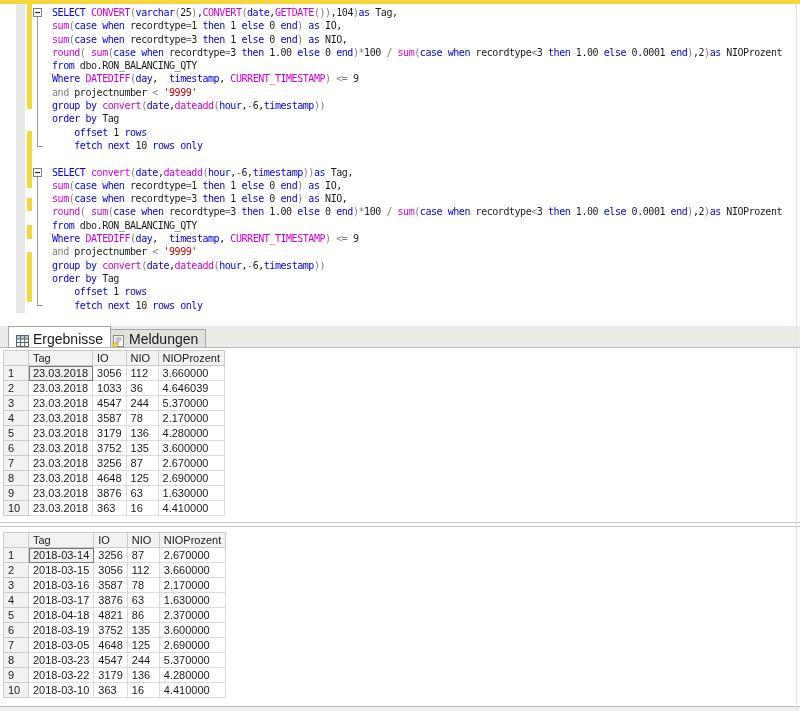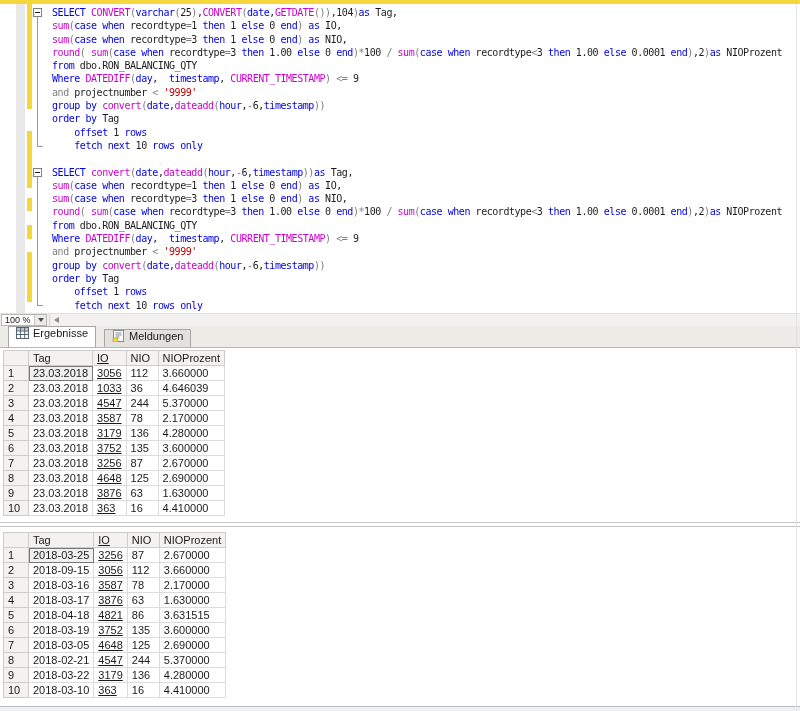--- a/index.html
+++ b/index.html
@@ -28,43 +28,43 @@
   .zoom-combo{position:absolute;left:1px;top:0;height:12px;width:46px;background:#fdfdfd;border:1px solid #b9b7b2;
               box-sizing:border-box;display:flex;align-items:center;font-size:9px;color:#1a1a1a;}
   .zoom-val{flex:1;padding-left:3px;}
   .zoom-arrow{width:11px;height:100%;border-left:1px solid #c9c7c2;background:#ecebe8;display:flex;align-items:center;justify-content:center;}
   .tri-down{width:0;height:0;border-left:3px solid transparent;border-right:3px solid transparent;border-top:4px solid #4d4d4d;}
   #h-scrollbar{position:absolute;left:49px;top:0;width:751px;height:13px;background:#f2f1ef;border-left:1px solid #d8d6d2;box-sizing:border-box;}
   .tri-left{position:absolute;left:4px;top:3px;width:0;height:0;border-top:3.5px solid transparent;border-bottom:3.5px solid transparent;border-right:5px solid #8f8d89;}
 
   
   #tab-bar{position:absolute;left:0;top:326px;width:800px;height:22px;background:#ecebe8;border-bottom:1px solid #b9b7b2;box-sizing:border-box;}
-  .tab{position:absolute;bottom:0;height:18px;display:flex;align-items:flex-start;gap:4px;padding:0 7px;
-       font-size:11px;color:#1a1a1a;background:#e3e1dd;border:1px solid #a8a6a1;border-bottom:none;box-sizing:border-box;}
+  .tab{position:absolute;bottom:0;height:18px;display:flex;align-items:flex-end;gap:4px;padding:0 7px;
+       font-size:14px;color:#1a1a1a;background:#e3e1dd;border:1px solid #a8a6a1;border-bottom:none;box-sizing:border-box;}
   .tab.active{height:21px;background:#fff;z-index:2;}
   #tab-ergebnisse{left:8px;}
   #tab-meldungen{left:104px;}
   .ticon{display:inline-flex;}
 
   
   .result-pane{position:absolute;left:0;width:800px;background:#fff;}
   #pane1{top:348px;height:174px;}
   #pane2{top:528px;height:174px;}
   .grid-wrap{position:absolute;left:3px;}
   #pane1 .grid-wrap{top:2px;}
   #pane2 .grid-wrap{top:4px;}
   table.rgrid{border-collapse:collapse;font-family:"Liberation Sans",sans-serif;font-size:11px;table-layout:fixed;}
   .rgrid th,.rgrid td{border:1px solid #dddcda;padding:0 4px;height:14px;line-height:14px;
                       text-align:left;font-weight:normal;white-space:nowrap;overflow:hidden;box-sizing:content-box;}
   .rgrid thead th{background:#f3f2f0;border-color:#ccccca;color:#1a1a1a;}
   .rgrid tbody th{background:#f3f2f0;border-color:#ccccca;color:#1a1a1a;}
   .rgrid td{background:#fff;color:#1a1a1a;}
   .rgrid .c0{width:16px;}
   .rgrid .c1{width:50px;}
-  .rgrid .c2{width:23px;text-decoration:underline;}
+  .rgrid .c2{width:23px;}
   .rgrid .c3{width:23px;}
   .rgrid .c4{width:53px;}
   .rgrid td.sel{background:#f0f0f0;outline:1px solid #777;outline-offset:-1px;}
 
   
   #splitter{position:absolute;left:0;top:522px;width:800px;height:5px;background:#fff;
             border-top:1px solid #c6c6c6;border-bottom:1px solid #c6c6c6;box-sizing:border-box;}
   #bottom-strip{position:absolute;left:0;top:702px;width:800px;height:9px;background:#fff;}
   #bottom-strip .line{position:absolute;left:0;top:4px;width:800px;height:1px;background:#b8bcc0;}
   #bottom-strip .fill{position:absolute;left:0;top:5px;width:800px;height:4px;background:#eef0f2;}
@@ -115,31 +115,20 @@
           <div class="code-line"><span class="tok-k">Where</span><span class="tok-p"> </span><span class="tok-f">DATEDIFF</span><span class="tok-g">(</span><span class="tok-k">day</span><span class="tok-p">,</span><span class="tok-p">  </span><span class="tok-k">timestamp</span><span class="tok-p">,</span><span class="tok-p"> </span><span class="tok-f">CURRENT_TIMESTAMP</span><span class="tok-g">)</span><span class="tok-g"> &lt;= </span><span class="tok-p">9</span></div>
           <div class="code-line"><span class="tok-g">and</span><span class="tok-p"> projectnumber </span><span class="tok-g">&lt;</span><span class="tok-p"> </span><span class="tok-s">'9999'</span></div>
           <div class="code-line"><span class="tok-k">group by</span><span class="tok-p"> </span><span class="tok-f">convert</span><span class="tok-g">(</span><span class="tok-k">date</span><span class="tok-p">,</span><span class="tok-f">dateadd</span><span class="tok-g">(</span><span class="tok-k">hour</span><span class="tok-p">,</span><span class="tok-g">-</span><span class="tok-p">6</span><span class="tok-p">,</span><span class="tok-k">timestamp</span><span class="tok-g">))</span></div>
           <div class="code-line"><span class="tok-k">order by</span><span class="tok-p"> Tag</span></div>
           <div class="code-line"><span class="tok-p">    </span><span class="tok-k">offset</span><span class="tok-p"> 1 </span><span class="tok-k">rows</span></div>
           <div class="code-line"><span class="tok-p">    </span><span class="tok-k">fetch next</span><span class="tok-p"> 10 </span><span class="tok-k">rows only</span></div>
         </div>
     </div>
   </div>
 
-  <div id="zoom-bar">
-    <div class="zoom-combo">
-      <span class="zoom-val">100 %</span>
-      <span class="zoom-arrow">
-          <span class="tri-down"></span>
-        </span>
-    </div>
-    <div id="h-scrollbar">
-      <span class="tri-left"></span>
-    </div>
-  </div>
 
   <div id="tab-bar">
     <div class="tab active" id="tab-ergebnisse">
       <span class="ticon">
         <svg width="13" height="12" viewBox="0 0 13 12">
           <rect x="0.5" y="0.5" width="12" height="11" fill="#ffffff" stroke="#55636f"></rect>
           <rect x="1" y="1" width="11" height="2.6" fill="#b9c6d2"></rect>
           <line x1="4.6" y1="1" x2="4.6" y2="11" stroke="#55636f" stroke-width="1"></line>
           <line x1="8.7" y1="1" x2="8.7" y2="11" stroke="#55636f" stroke-width="1"></line>
           <line x1="1" y1="4" x2="12" y2="4" stroke="#55636f" stroke-width="1"></line>
@@ -260,28 +249,28 @@
               <th class="c0"></th>
               <th class="c1">Tag</th>
               <th class="c2">IO</th>
               <th class="c3">NIO</th>
               <th class="c4">NIOProzent</th>
             </tr>
           </thead>
           <tbody>
             <tr>
               <th class="c0">1</th>
-              <td class="c1 sel">2018-03-25</td>
+              <td class="c1 sel">2018-03-14</td>
               <td class="c2">3256</td>
               <td class="c3">87</td>
               <td class="c4">2.670000</td>
             </tr>
             <tr>
               <th class="c0">2</th>
-              <td class="c1">2018-09-15</td>
+              <td class="c1">2018-03-15</td>
               <td class="c2">3056</td>
               <td class="c3">112</td>
               <td class="c4">3.660000</td>
             </tr>
             <tr>
               <th class="c0">3</th>
               <td class="c1">2018-03-16</td>
               <td class="c2">3587</td>
               <td class="c3">78</td>
               <td class="c4">2.170000</td>
@@ -291,39 +280,39 @@
               <td class="c1">2018-03-17</td>
               <td class="c2">3876</td>
               <td class="c3">63</td>
               <td class="c4">1.630000</td>
             </tr>
             <tr>
               <th class="c0">5</th>
               <td class="c1">2018-04-18</td>
               <td class="c2">4821</td>
               <td class="c3">86</td>
-              <td class="c4">3.631515</td>
+              <td class="c4">2.370000</td>
             </tr>
             <tr>
               <th class="c0">6</th>
               <td class="c1">2018-03-19</td>
               <td class="c2">3752</td>
               <td class="c3">135</td>
               <td class="c4">3.600000</td>
             </tr>
             <tr>
               <th class="c0">7</th>
               <td class="c1">2018-03-05</td>
               <td class="c2">4648</td>
               <td class="c3">125</td>
               <td class="c4">2.690000</td>
             </tr>
             <tr>
               <th class="c0">8</th>
-              <td class="c1">2018-02-21</td>
+              <td class="c1">2018-03-23</td>
               <td class="c2">4547</td>
               <td class="c3">244</td>
               <td class="c4">5.370000</td>
             </tr>
             <tr>
               <th class="c0">9</th>
               <td class="c1">2018-03-22</td>
               <td class="c2">3179</td>
               <td class="c3">136</td>
               <td class="c4">4.280000</td>

